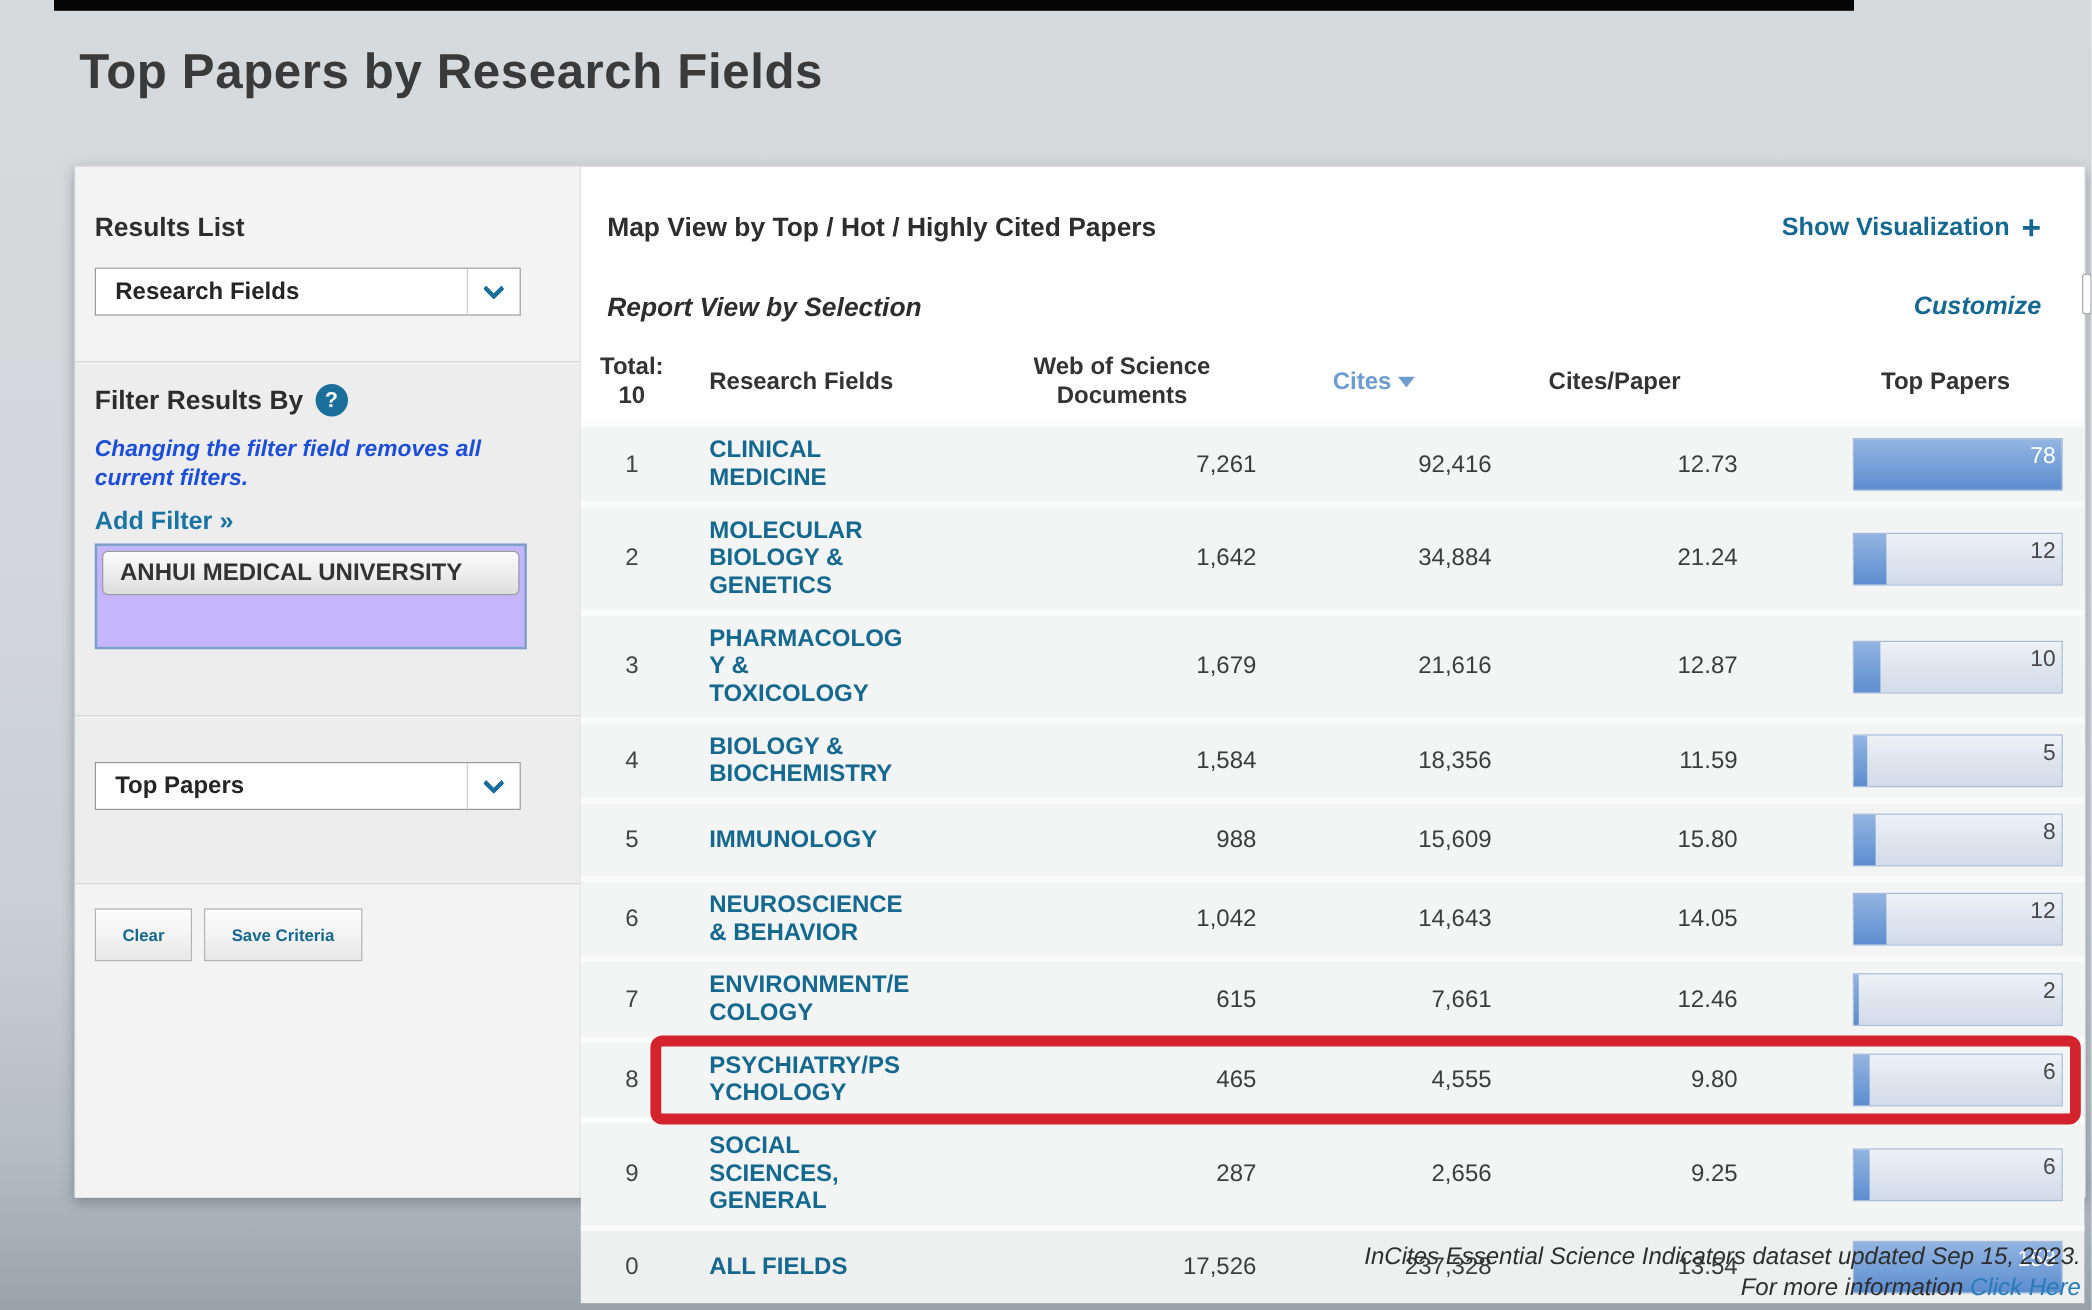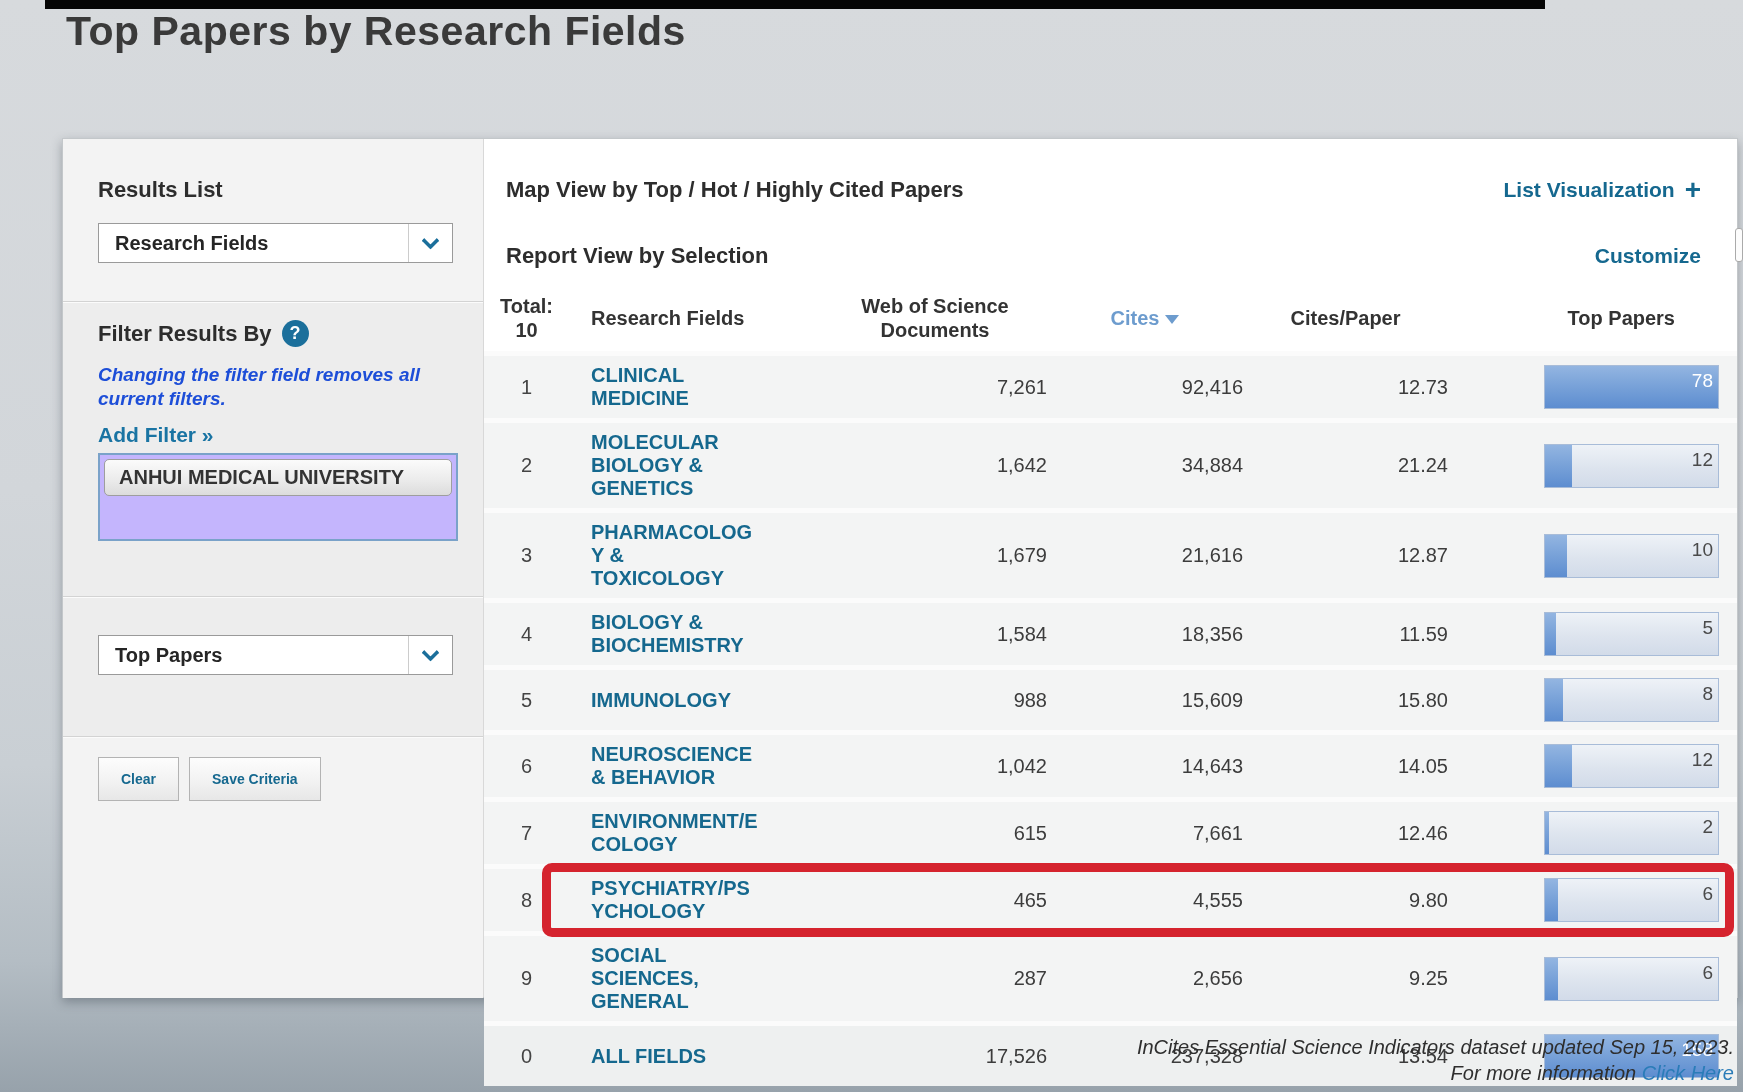--- a/index.html
+++ b/index.html
@@ -3,33 +3,33 @@
 <meta charset="utf-8">
 <style>
   * { margin:0; padding:0; box-sizing:border-box; }
   html,body { width:1743px; height:1092px; overflow:hidden; }
   body {
     font-family:"Liberation Sans","DejaVu Sans",sans-serif;
     background:linear-gradient(180deg,#d7dadd 0%,#d2d6da 45%,#c9cfd4 70%,#b4bdc4 88%,#97a2ab 100%);
     position:relative; color:#333;
   }
   .top-strip { position:absolute; left:45px; top:0; width:1500px; height:9px; background:#050505; }
-  .page-title { position:absolute; left:66px; top:8px; font-size:41px; font-weight:bold; color:#3a3a3a; letter-spacing:0.5px; }
+  .page-title { position:absolute; left:66px; top:36px; font-size:41px; font-weight:bold; color:#3a3a3a; letter-spacing:0.5px; }
 
   .panel {
     position:absolute; left:62px; top:138px; width:1676px; height:860px;
     background:#ffffff; border:1px solid #c3c7ca;
     box-shadow:0 4px 10px rgba(40,50,60,0.35);
     display:flex;
   }
 
   
   .sidebar { width:421px; height:100%; border-right:1px solid #d8d8d8; background:#f0f0f0;
              box-shadow:inset 6px 0 8px -4px rgba(120,130,140,0.35); }
-  .sb-section { padding:0 0 0 35px; }
+  .sb-section { padding:0 0 0 16px; }
   .sb-section.s1 { background:#f3f3f3; padding-top:38px; height:162px; }
   .sb-section.s2 { background:#ededed; border-top:1px solid #d3d3d3; box-shadow:inset 0 1px 0 #fbfbfb; padding-top:18px; height:295px; }
   .sb-section.s3 { background:#ededed; border-top:1px solid #d3d3d3; box-shadow:inset 0 1px 0 #fbfbfb; padding-top:18px; height:140px; }
   .sb-section.s4 { background:#f3f3f3; border-top:1px solid #d3d3d3; box-shadow:inset 0 1px 0 #fbfbfb; padding-top:10px; height:262px; }
   .sb-heading { font-size:22px; font-weight:bold; color:#2d2d2d; }
   .helpwrap { display:flex; align-items:center; gap:10px; }
   .help-icon { display:inline-flex; width:27px; height:27px; border-radius:50%; background:#1b6f9b;
                color:#fff; font-weight:bold; font-size:18px; align-items:center; justify-content:center; cursor:pointer; }
   .selectbox { margin-top:20px; width:355px; height:40px; background:#fff; border:1px solid #9a9a9a;
                display:flex; align-items:center; justify-content:space-between; cursor:pointer; }
@@ -45,21 +45,21 @@
                  font-size:20px; font-weight:bold; color:#333; line-height:25px; cursor:pointer; }
   .btnrow { display:flex; gap:10px; margin-top:10px; }
   .sb-button { height:44px; padding:0 22px; border:1px solid #b3b3b3;
                background:linear-gradient(180deg,#fdfdfd 0%,#f1f1f1 60%,#e7e7e7 100%);
                font-family:inherit; font-size:14px; font-weight:bold; color:#15688f; cursor:pointer; }
 
   
   .main { flex:1; background:#fff; display:flex; flex-direction:column; }
   .main-row { display:flex; justify-content:space-between; align-items:center; }
   .map-row { padding:38px 36px 24px 22px;gap:32px; }
-  .report-row { padding:16px 36px 16px 22px; }
+  .report-row { padding:16px 36px 16px 22px;font-style:italic; }
   .hdivider { height:1px; background:#d9d9d9; width:100%; }
   .section-title { font-size:22px; font-weight:bold; color:#2d2d2d; }
   .blue-action { font-size:21px; font-weight:bold; color:#15688f; cursor:pointer; display:flex; align-items:center; gap:10px; text-decoration:none; }
   .plus-icon { font-size:28px; font-weight:bold; color:#15688f; line-height:20px; }
 
   
   .thead { display:flex; align-items:center; padding:10px 0; min-height:66px; }
   .hc { font-size:20px; font-weight:bold; color:#333; line-height:24px; cursor:pointer; }
   .c-rank  { width:85px;  text-align:center; }
   .c-field { width:172px; margin-left:22px; }
@@ -146,21 +146,21 @@
         <button class="sb-button">Clear</button>
         <button class="sb-button">Save Criteria</button>
       </div>
     </div>
   </div>
 
   <div class="main">
     <div class="main-row map-row">
       <div class="section-title">Map View by Top / Hot / Highly Cited Papers</div>
       <a class="blue-action">
-        <span>List Visualization</span>
+        <span>Show Visualization</span>
         <span class="plus-icon">+</span>
       </a>
     </div>
     <div class="hdivider"></div>
 
     <div class="main-row report-row">
       <div class="section-title">Report View by Selection</div>
       <a class="blue-action">Customize</a>
     </div>
     <div class="hdivider"></div>

